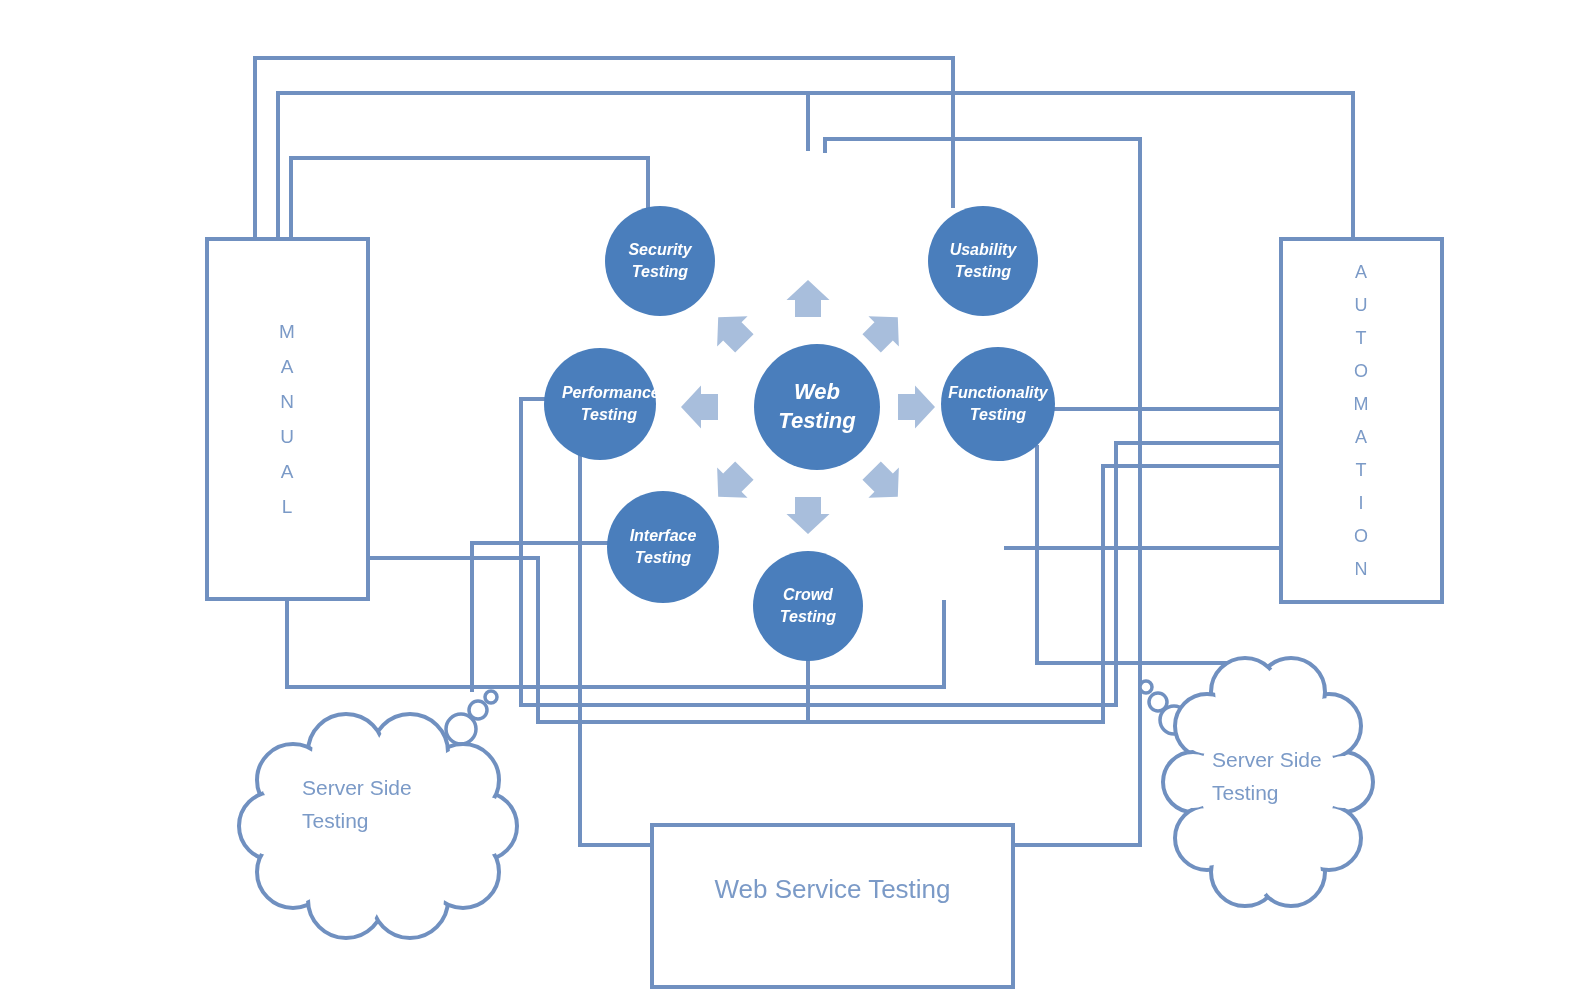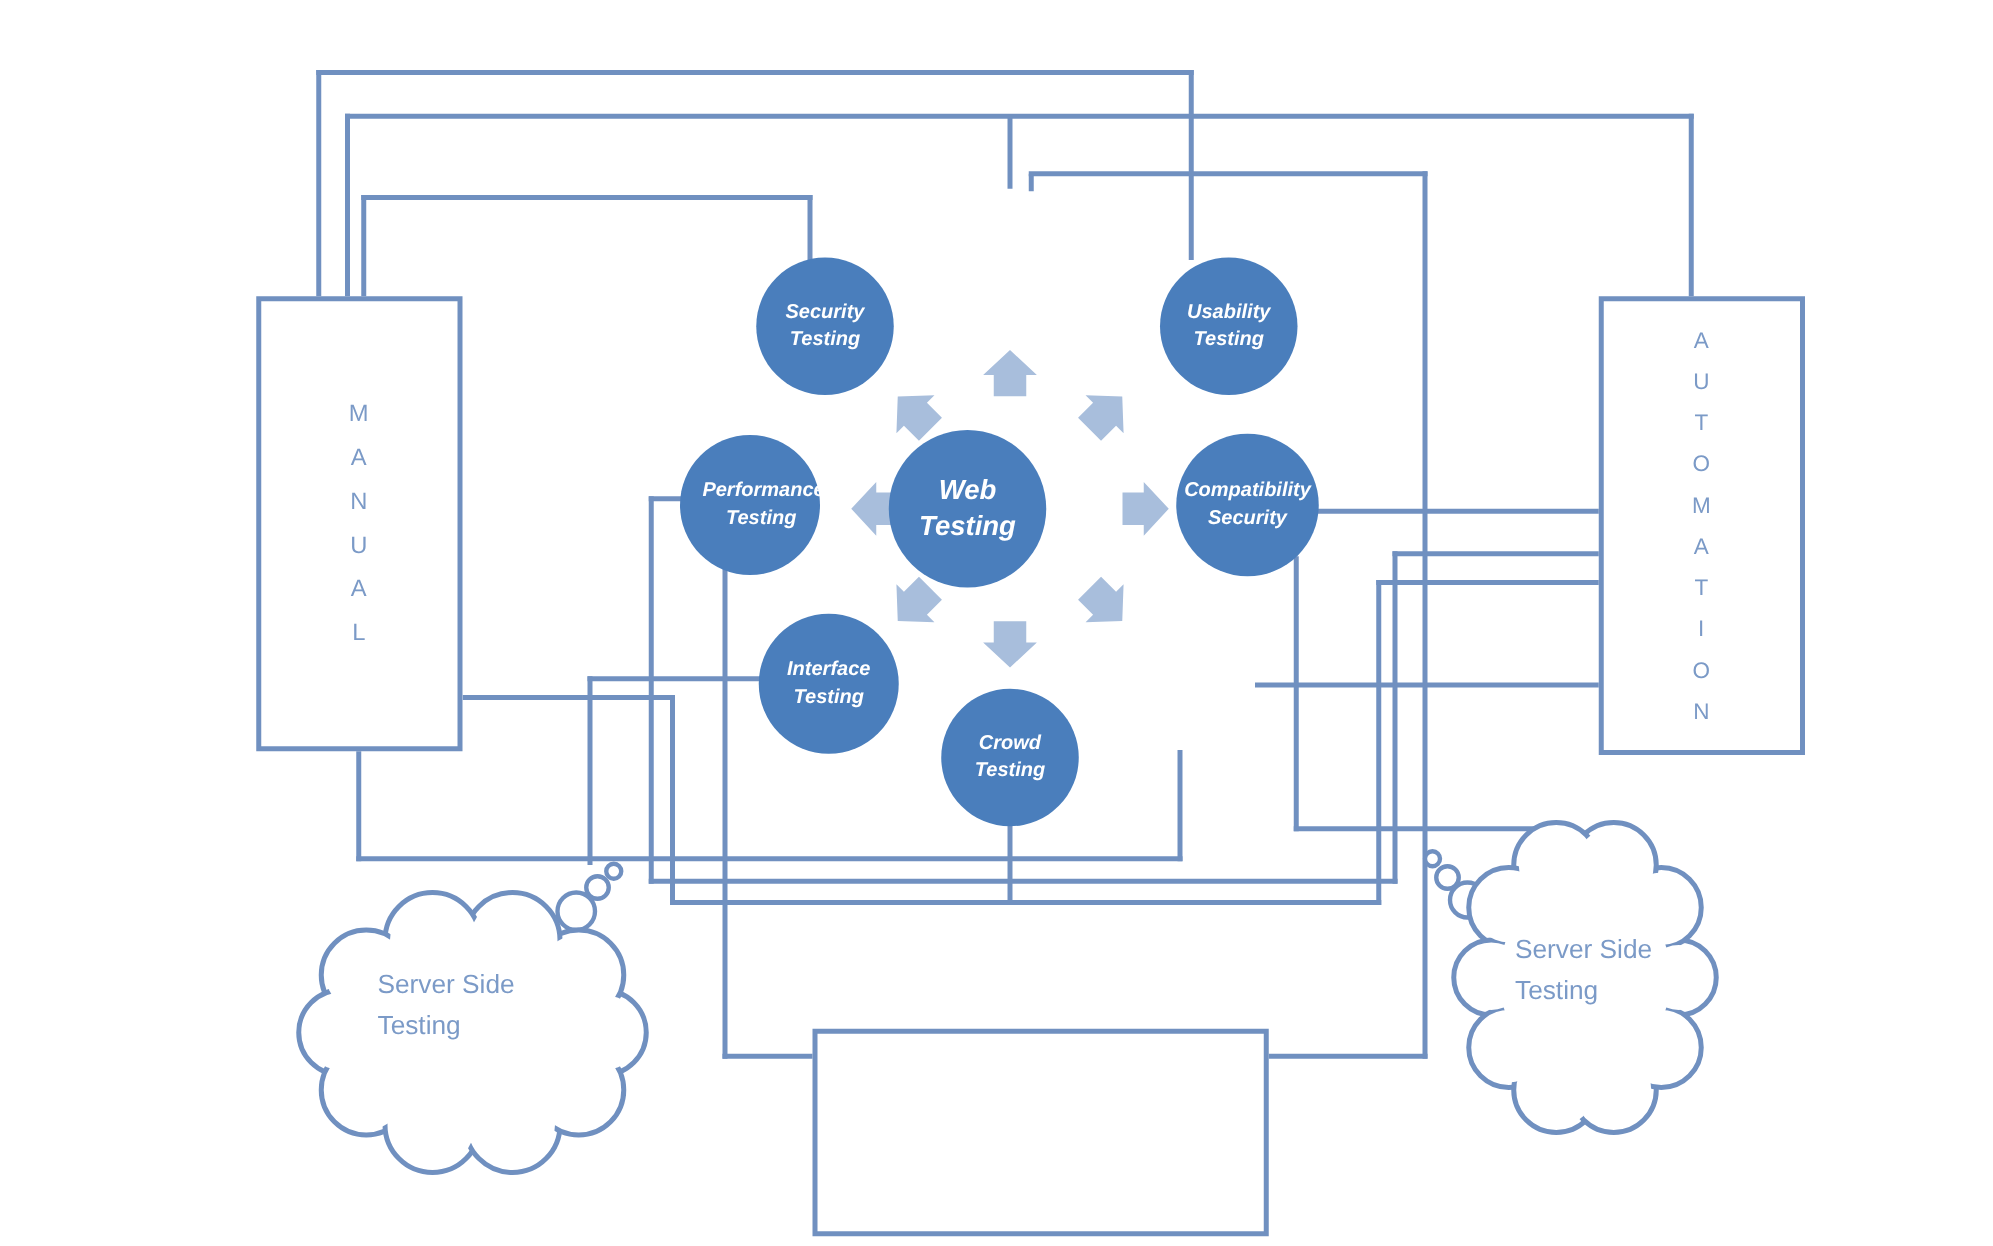--- a/index.html
+++ b/index.html
@@ -151,39 +151,40 @@
 
   <div class="rectbox" style="left:205px;top:237px;width:165px;height:364px;">
     <div class="vword vword-manual">M<br>A<br>N<br>U<br>A<br>L</div>
   </div>
 
   <div class="rectbox" style="left:1279px;top:237px;width:165px;height:367px;">
     <div class="vword vword-auto">A<br>U<br>T<br>O<br>M<br>A<br>T<br>I<br>O<br>N</div>
   </div>
 
   <div class="rectbox" style="left:650px;top:823px;width:365px;height:166px;"></div>
+  <div class="boxlabel" style="left:650px;top:874px;width:365px;">Web Service Testing</div>
 
   <div class="cloudlabel" style="left:302px;top:772px;width:150px;">Server Side Testing</div>
   <div class="cloudlabel" style="left:1212px;top:744px;width:125px;">Server Side Testing</div>
 
-  <div class="node hub" style="left:711px;top:344px;width:126px;height:126px;align-items:center;">
+  <div class="node hub" style="left:754px;top:344px;width:126px;height:126px;align-items:center;">
     <div class="lbl">Web Testing</div>
   </div>
 
   <div class="node sat" style="left:605px;top:206px;width:110px;height:110px;">
     <div class="lbl">Security Testing</div>
   </div>
   <div class="node sat" style="left:928px;top:206px;width:110px;height:110px;">
     <div class="lbl">Usability Testing</div>
   </div>
   <div class="node sat" style="left:544px;top:348px;width:112px;height:112px;justify-content:flex-end;">
     <div class="lbl">Performance Testing</div>
   </div>
   <div class="node sat" style="left:941px;top:347px;width:114px;height:114px;">
-    <div class="lbl" style="width:97%;">Compatibility Security</div>
+    <div class="lbl" style="width:97%;">Functionality Testing</div>
   </div>
   <div class="node sat" style="left:607px;top:491px;width:112px;height:112px;">
     <div class="lbl">Interface Testing</div>
   </div>
   <div class="node sat" style="left:753px;top:551px;width:110px;height:110px;justify-content:center;">
     <div class="lbl">Crowd Testing</div>
   </div>
 
 </div>
 

